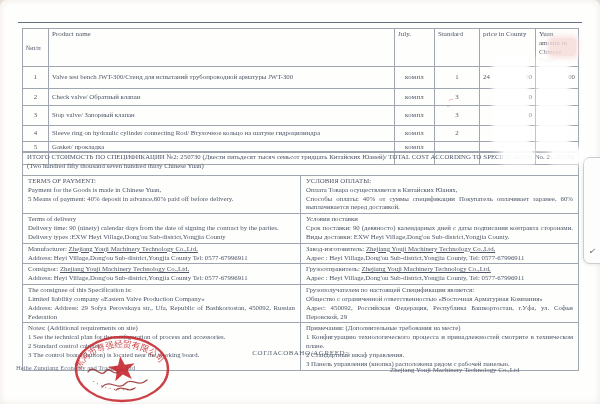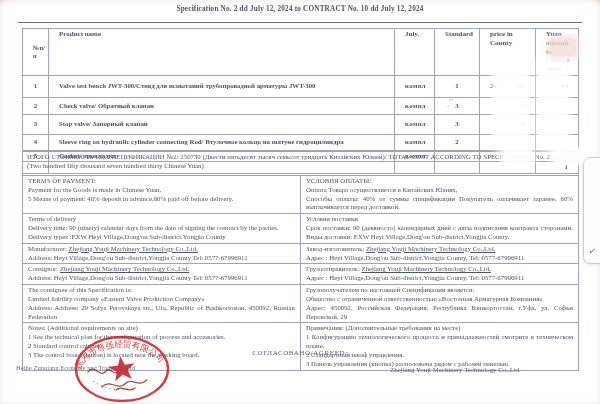--- a/index.html
+++ b/index.html
@@ -5,22 +5,22 @@
   html,body{margin:0;padding:0;}
   body{background:#e9dcd2;width:600px;height:404px;overflow:hidden;}
   .doc{position:relative;width:600px;height:404px;background:#fefefd;overflow:hidden;
        font-family:"Liberation Serif","DejaVu Serif",serif;color:#4c5566;
        border-radius:6px 6px 0 0;box-shadow:inset 0 0 6px rgba(160,130,110,.18);}
   .title{position:absolute;top:5px;left:0;width:100%;text-align:center;
          font-size:7.2px;font-weight:bold;letter-spacing:.2px;}
   .title-rule{position:absolute;top:22px;left:18px;right:18px;border-top:1px solid #667082;}
   table{border-collapse:collapse;table-layout:fixed;}
   .products{position:absolute;top:28px;left:22px;width:556px;}
-  .products th,.products td{border:1px solid #a0a6b0;font-weight:bold;
-         font-size:6.8px;line-height:1.25;padding:1px 10px;overflow:hidden;margin-top:39px;}
+  .products th,.products td{border:1px solid #a0a6b0;font-weight:normal;
+         font-size:6.8px;line-height:1.25;padding:1px 3px;overflow:hidden;margin-top:39px;}
   .products th{vertical-align:top;text-align:left;font-size:7px;}
   .th-center{text-align:center;}
   .c-num{text-align:center;}
   .c-name{padding-left:7px;text-align:left;}
   .c-unit{text-align:center;font-size:5.8px;letter-spacing:.3px;}
   .c-qty{text-align:center;}
   .c-money{padding:1px 6px;}
   .money-flex{display:flex;justify-content:space-between;}
   .lower{position:absolute;top:151px;left:22px;width:556px;}
   .lower td{border:1px solid #a0a6b0;font-size:6.8px;line-height:1.3;
@@ -43,21 +43,20 @@
              box-shadow:-1px 1px 3px rgba(0,0,0,.07);}
   .side-check{position:absolute;left:5px;bottom:7px;font-size:9px;color:#5a5a5a;
               transform:rotate(8deg);}
   .stamp{position:absolute;z-index:10;left:72px;top:332px;width:100px;height:76px;}
 </style>
 </head>
 <body>
 
 <div class="doc">
 
-  <div class="title">Specification No. 2 dd July 12, 2024 to CONTRACT No. 10  dd  July 12, 2024</div>
   <div class="title-rule"></div>
 
   <table class="products">
     <colgroup>
         <col style="width:26px">
         <col style="width:346px">
         <col style="width:40px">
         <col style="width:45px">
         <col style="width:56px">
         <col style="width:43px">

